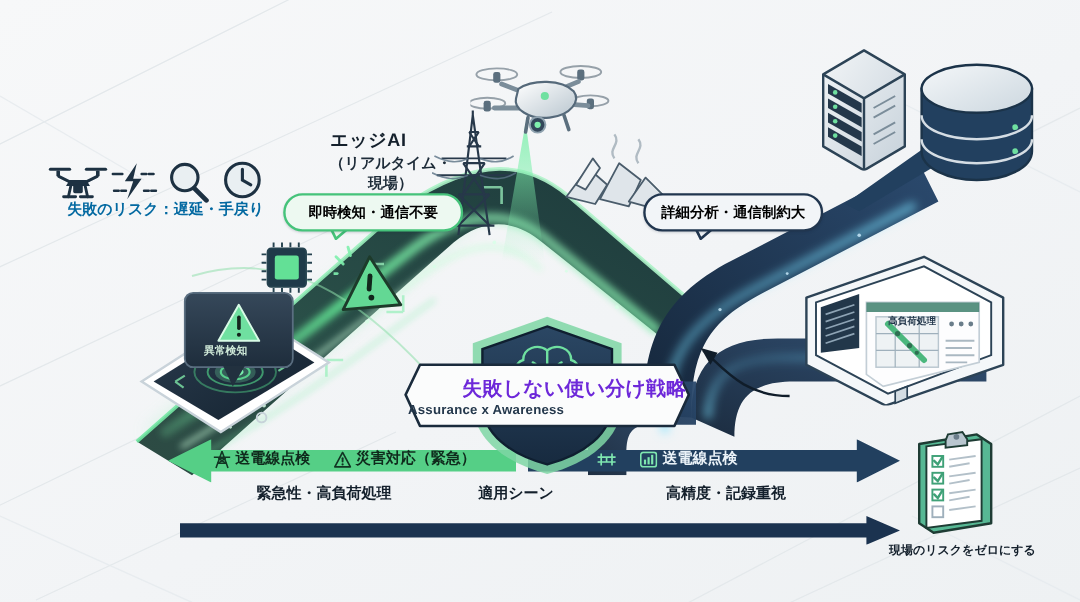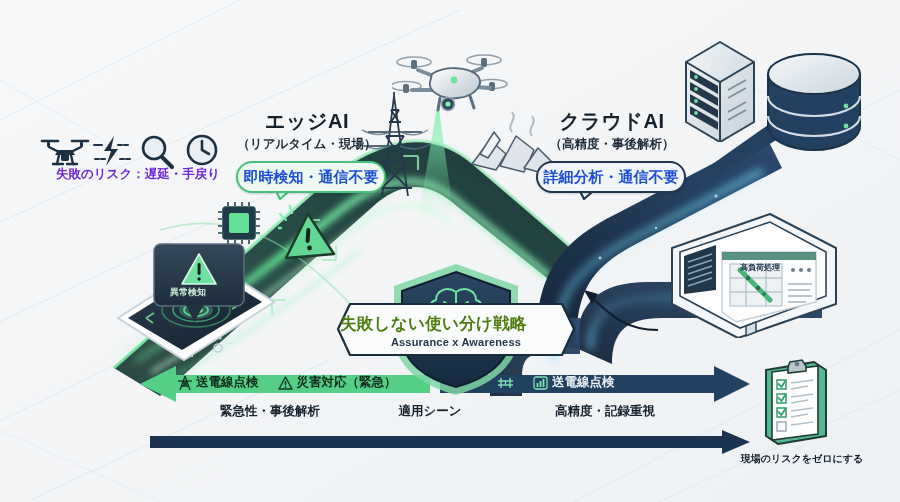--- a/index.html
+++ b/index.html
@@ -17,46 +17,46 @@
   #intro{
     left:36px;top:34px;width:350px;
     font-size:12.5px;line-height:1.62;font-weight:700;
     color:#14202c;letter-spacing:.2px;
     z-index:40;
   }
   #intro div{white-space:nowrap;}
 
   
   .sec-title{z-index:40;text-align:center;}
-  .sec-title .t{font-size:20px;font-weight:700;color:#14202c;letter-spacing:.5px;}
-  .sec-title .s{font-size:12.5px;font-weight:700;color:#1d2b38;margin-top:1px;}
+  .sec-title .t{font-size:15px;font-weight:700;color:#14202c;letter-spacing:.5px;}
+  .sec-title .s{font-size:12.5px;font-weight:700;color:#1d2b38;margin-top:1px;margin-left:37px;}
 
   #edge-title{left:232px;top:108px;width:150px;}
   #cloud-title{left:532px;top:108px;width:160px;}
 
   
   .pill{
     z-index:41;display:flex;align-items:center;justify-content:center;
     height:28px;border-radius:16px;background:#eef8f1;
-    font-size:15px;font-weight:700;color:#1d4ed8;white-space:nowrap;
+    font-size:12px;font-weight:700;color:#000000;white-space:nowrap;
     box-shadow:0 1px 2px rgba(20,40,60,.18);
   }
   #edge-pill{left:236px;top:161px;width:146px;border:2.2px solid #45c37a;background:#edf9f1;}
   #cloud-pill{left:536px;top:161px;width:146px;border:2.2px solid #21364f;background:#f2f5f8;}
 
   
   #risk-cap{left:34px;top:166px;width:208px;text-align:center;font-size:12.5px;
-    font-weight:700;color:#6d28d9;z-index:40;white-space:nowrap;}
+    font-weight:700;color:#0369a1;z-index:40;white-space:nowrap;}
   #risk-icons{left:36px;top:133px;width:200px;height:36px;z-index:40;}
 
   
   #banner{left:340px;top:306px;width:232px;height:50px;z-index:60;}
-  #banner .bt{position:absolute;left:0;right:0;top:7px;text-align:left;
-    font-size:16.5px;font-weight:700;color:#4d7c0f;letter-spacing:.3px;white-space:nowrap;}
-  #banner .bs{position:absolute;left:0;right:0;top:30px;text-align:center;
+  #banner .bt{position:absolute;left:0;right:0;top:7px;text-align:right;
+    font-size:16.5px;font-weight:700;color:#6d28d9;letter-spacing:.3px;white-space:nowrap;}
+  #banner .bs{position:absolute;left:0;right:0;top:30px;
     font-size:11px;font-weight:700;color:#24384c;letter-spacing:.2px;}
 
   
   .arrow-label{z-index:55;display:flex;align-items:center;gap:5px;
     font-size:12.5px;font-weight:700;white-space:nowrap;}
   #left-arrow-label{left:178px;top:374px;color:#0f2a1c;}
   #right-arrow-label{left:497px;top:374px;color:#eaf2f8;}
   .arrow-label .grp{display:flex;align-items:center;gap:4px;}
   .arrow-label .sp{display:inline-block;width:9px;}
 
@@ -518,21 +518,21 @@
         <g fill="#7fe7b0">
             <rect x="3.6" y="7" width="1.8" height="4"></rect>
           <rect x="6.6" y="5" width="1.8" height="6"></rect>
             <rect x="9.6" y="3" width="1.8" height="8"></rect>
           </g>
       </svg>
       <span>送電線点検</span>
     </span>
   </div>
 
-  <div id="cap-left" class="abs cap">緊急性・事後解析</div>
+  <div id="cap-left" class="abs cap">緊急性・高負荷処理</div>
   <div id="cap-mid" class="abs cap">適用シーン</div>
   <div id="cap-right" class="abs cap">高精度・記録重視</div>
 
   <svg class="abs" style="left:150px;top:430px;z-index:30;" width="600" height="24">
     <path d="M0 6 L572 6 L572 0 L600 12 L572 24 L572 18 L0 18 Z" fill="#1b3350"></path>
   </svg>
 
   <svg class="abs" style="left:756px;top:356px;z-index:32;" width="76" height="92">
     <path d="M10 14 L58 6 L70 14 L70 80 L22 88 L10 80 Z" fill="#57b894" stroke="#1e3c34" stroke-width="2" stroke-linejoin="round"></path>
     <path d="M16 16 L62 10 L62 78 L16 84 Z" fill="#ffffff" stroke="#1e3c34" stroke-width="1.6"></path>
@@ -595,30 +595,26 @@
       <path d="M166 8 L166 17 L173 21" stroke="#1d3142" stroke-width="2.6" stroke-linecap="round" fill="none"></path>
     </g>
   </svg>
   <div id="risk-cap" class="abs">失敗のリスク：遅延・手戻り</div>
 
 
   <div id="edge-title" class="abs sec-title">
     <div class="t">エッジAI</div>
     <div class="s">（リアルタイム・現場）</div>
   </div>
-  <div id="cloud-title" class="abs sec-title">
-    <div class="t">クラウドAI</div>
-    <div class="s">（高精度・事後解析）</div>
-  </div>
 
   <div id="edge-pill" class="abs pill">即時検知・通信不要</div>
   <svg class="abs" style="left:272px;top:186px;z-index:40;" width="26" height="14">
     <path d="M2 1 L22 1 L8 13 Z" fill="#edf9f1" stroke="#45c37a" stroke-width="2.2" stroke-linejoin="round"></path>
     <path d="M4 1 L20 1" stroke="#edf9f1" stroke-width="3"></path>
   </svg>
 
-  <div id="cloud-pill" class="abs pill">詳細分析・通信不要</div>
+  <div id="cloud-pill" class="abs pill">詳細分析・通信制約大</div>
   <svg class="abs" style="left:576px;top:186px;z-index:40;" width="26" height="14">
     <path d="M2 1 L22 1 L8 13 Z" fill="#f2f5f8" stroke="#21364f" stroke-width="2.2" stroke-linejoin="round"></path>
     <path d="M4 1 L20 1" stroke="#f2f5f8" stroke-width="3"></path>
   </svg>
 
 </div>
 
 </body></html>

